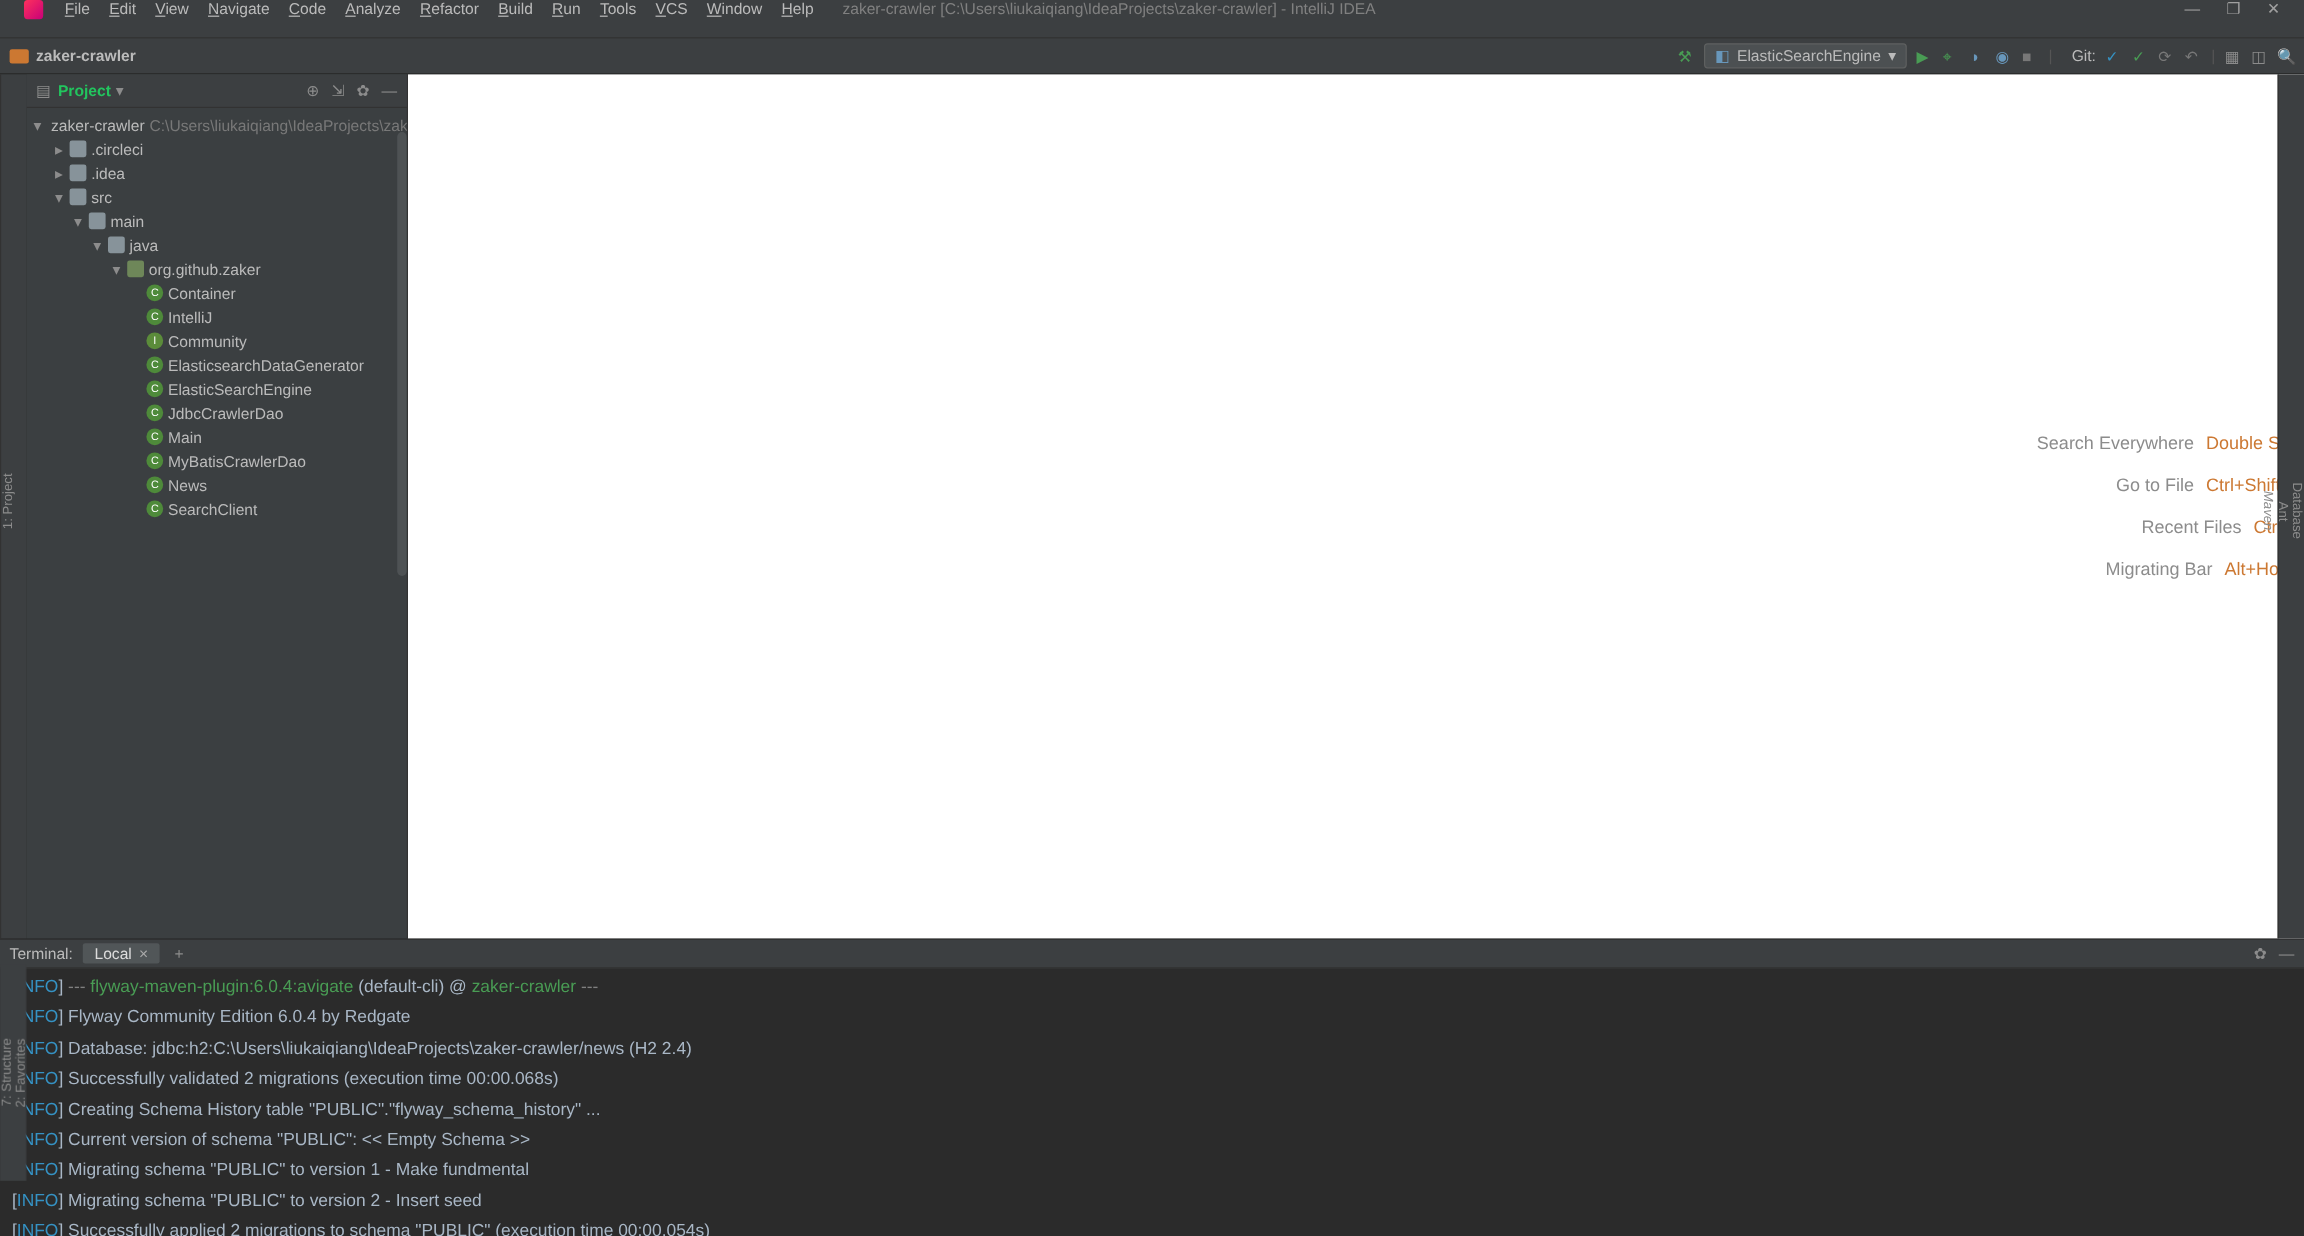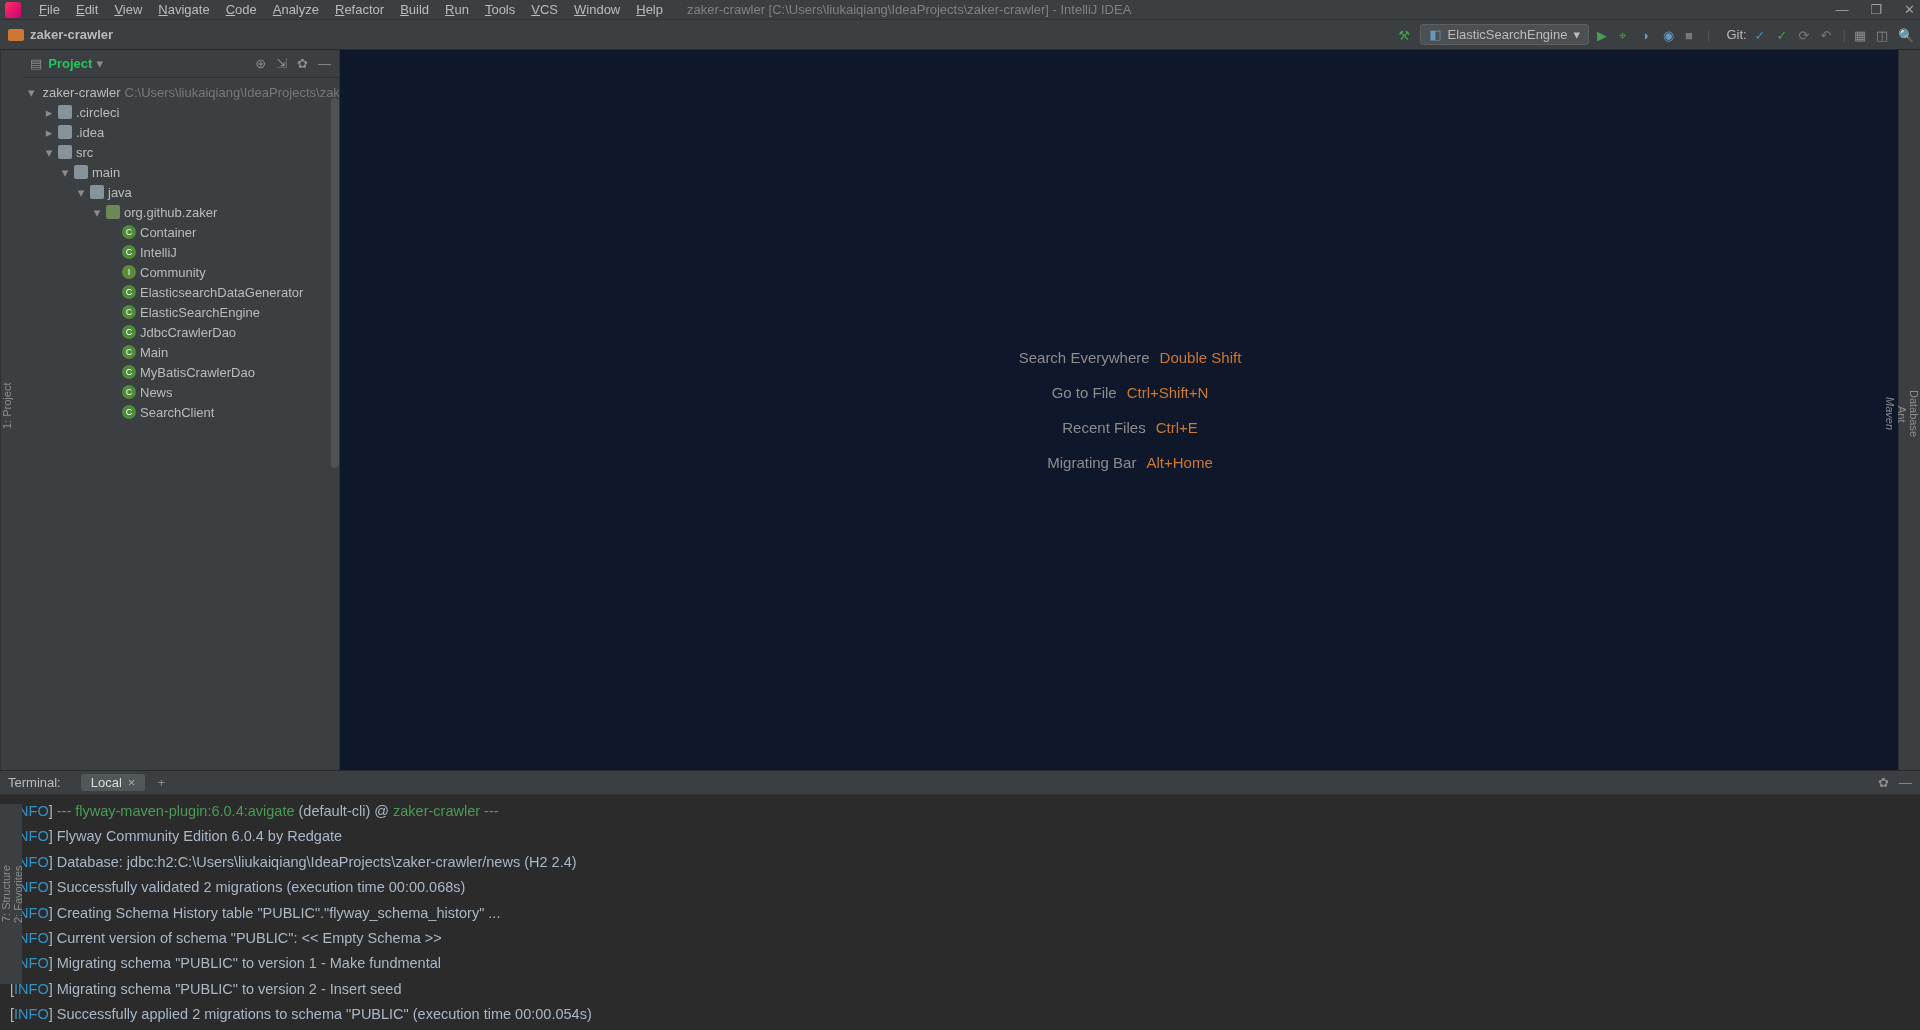--- a/index.html
+++ b/index.html
@@ -1,17 +1,17 @@
 <!DOCTYPE html>
 <html><head>
 <meta charset="utf-8">
 <style>
 * { margin: 0; padding: 0; box-sizing: border-box; font-family: "Segoe UI", Arial, sans-serif; }
 body { background: #2b2b2b; color: #a9b7c6; width: 1920px; height: 1030px; overflow: hidden; font-size: 13px; }
-.titlebar { height: 20px; background: #3c3f41; display: flex; align-items: center; padding: 0 5px; border-bottom: 1px solid #323232; }
+.titlebar { height: 32px; background: #3c3f41; display: flex; padding: 0 20px; border-bottom: 1px solid #323232; }
 .titlebar .logo { width: 16px; height: 16px; background: linear-gradient(135deg,#fe315d,#c80078); border-radius: 3px; margin-right: 10px; }
 .menu-item { padding: 0 8px; color: #bbbbbb; cursor: pointer; }
 .menu-item u { text-decoration: underline; }
 .title-path { margin-left: 16px; color: #808080; }
 .win-controls { margin-left: auto; display: flex; gap: 22px; color: #a0a0a0; }
 .win-controls span { cursor: pointer; }
 .navbar { height: 30px; background: #3c3f41; display: flex; align-items: center; padding: 0 8px; border-bottom: 1px solid #282828; }
 .folder-icon { width: 16px; height: 12px; background: #cc7832; border-radius: 2px; margin-right: 6px; display: inline-block; }
 .nav-right { margin-left: auto; display: flex; align-items: center; gap: 8px; }
 .run-config { background: #4c5052; border: 1px solid #5e6060; border-radius: 3px; padding: 2px 8px; color: #bbbbbb; display: flex; align-items: center; gap: 6px; }
@@ -38,26 +38,26 @@
 .tree-row { display: flex; align-items: center; height: 20px; padding-right: 4px; white-space: nowrap; cursor: pointer; }
 .arrow { width: 10px; color: #8c8c8c; display: inline-block; text-align: center; }
 .node-icon { width: 14px; height: 14px; margin: 0 4px; display: inline-flex; align-items: center; justify-content: center; font-size: 9px; border-radius: 2px; }
 .ic-mod { background: #4a708b; }
 .ic-folder { background: #87939a; }
 .ic-pkg { background: #6e8759; }
 .ic-class { background: #4e8a3a; color: #fff; border-radius: 50%; }
 .ic-iface { background: #5b8c3a; color: #fff; border-radius: 50%; }
 .tree-label { color: #bbbbbb; }
 .tree-path { color: #787878; margin-left: 4px; }
-.editor { flex: 1; background: #0f172a; display: flex; flex-direction: column; align-items: center; justify-content: center; gap: 18px; color: #8c8c8c; font-size: 15px; position: relative; }
+.editor { flex: 1; background: #ffffff; display: flex; flex-direction: column; align-items: flex-end; justify-content: center; gap: 18px; color: #8c8c8c; font-size: 15px; position: relative; }
 .editor-hint { display: flex; gap: 10px; }
 .editor-hint .shortcut { color: #cc7832; }
 .terminal-wrap { border-top: 1px solid #282828; background: #2b2b2b; }
 .terminal-tabs { height: 24px; background: #3c3f41; display: flex; align-items: center; padding: 0 8px; border-bottom: 1px solid #323232; }
-.term-label { color: #bbbbbb; margin-right: 20px; text-align: right; }
+.term-label { color: #bbbbbb; margin-right: 8px; text-align: right; }
 .term-tab { background: #515658; padding: 1px 10px; border-radius: 2px; color: #dcdcdc; margin-right: 6px; display: flex; align-items: center; gap: 6px; }
 .term-add { color: #8c8c8c; padding: 0 6px; cursor: pointer; }
 .term-tools { margin-left: auto; display: flex; gap: 10px; color: #8c8c8c; }
 .terminal-body { font-family: "Consolas","Courier New",monospace; font-size: 14.5px; padding: 4px 10px; line-height: 1.75; height: 305px; overflow: hidden; }
 .lvl-info { color: #3592c4; }
 .t-plugin { color: #499c54; }
 .t-art { color: #a9b7c6; }
 .t-dash { color: #808080; }
 .scroll-thumb { position: absolute; right: 0; top: 20px; width: 8px; height: 370px; background: #4e5254; border-radius: 4px; }
 </style>

